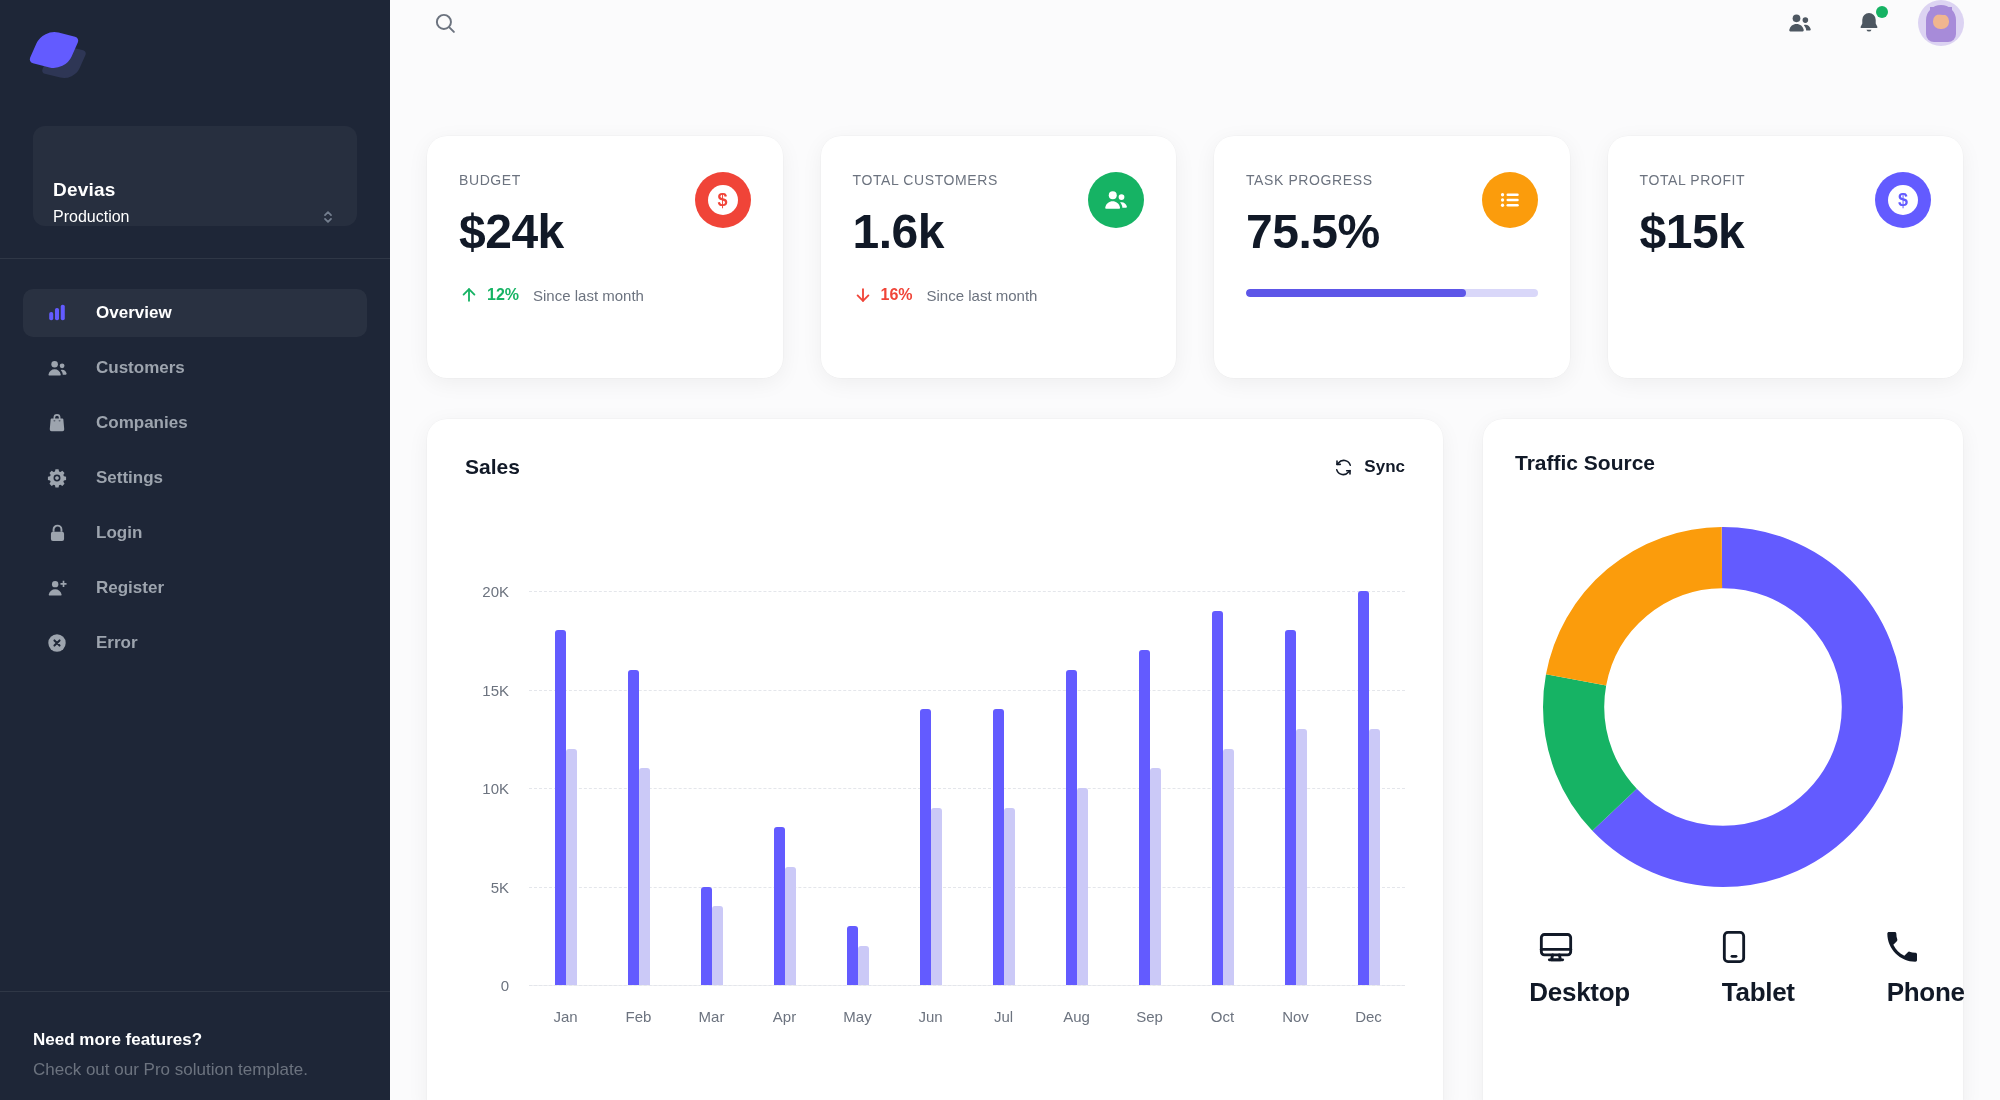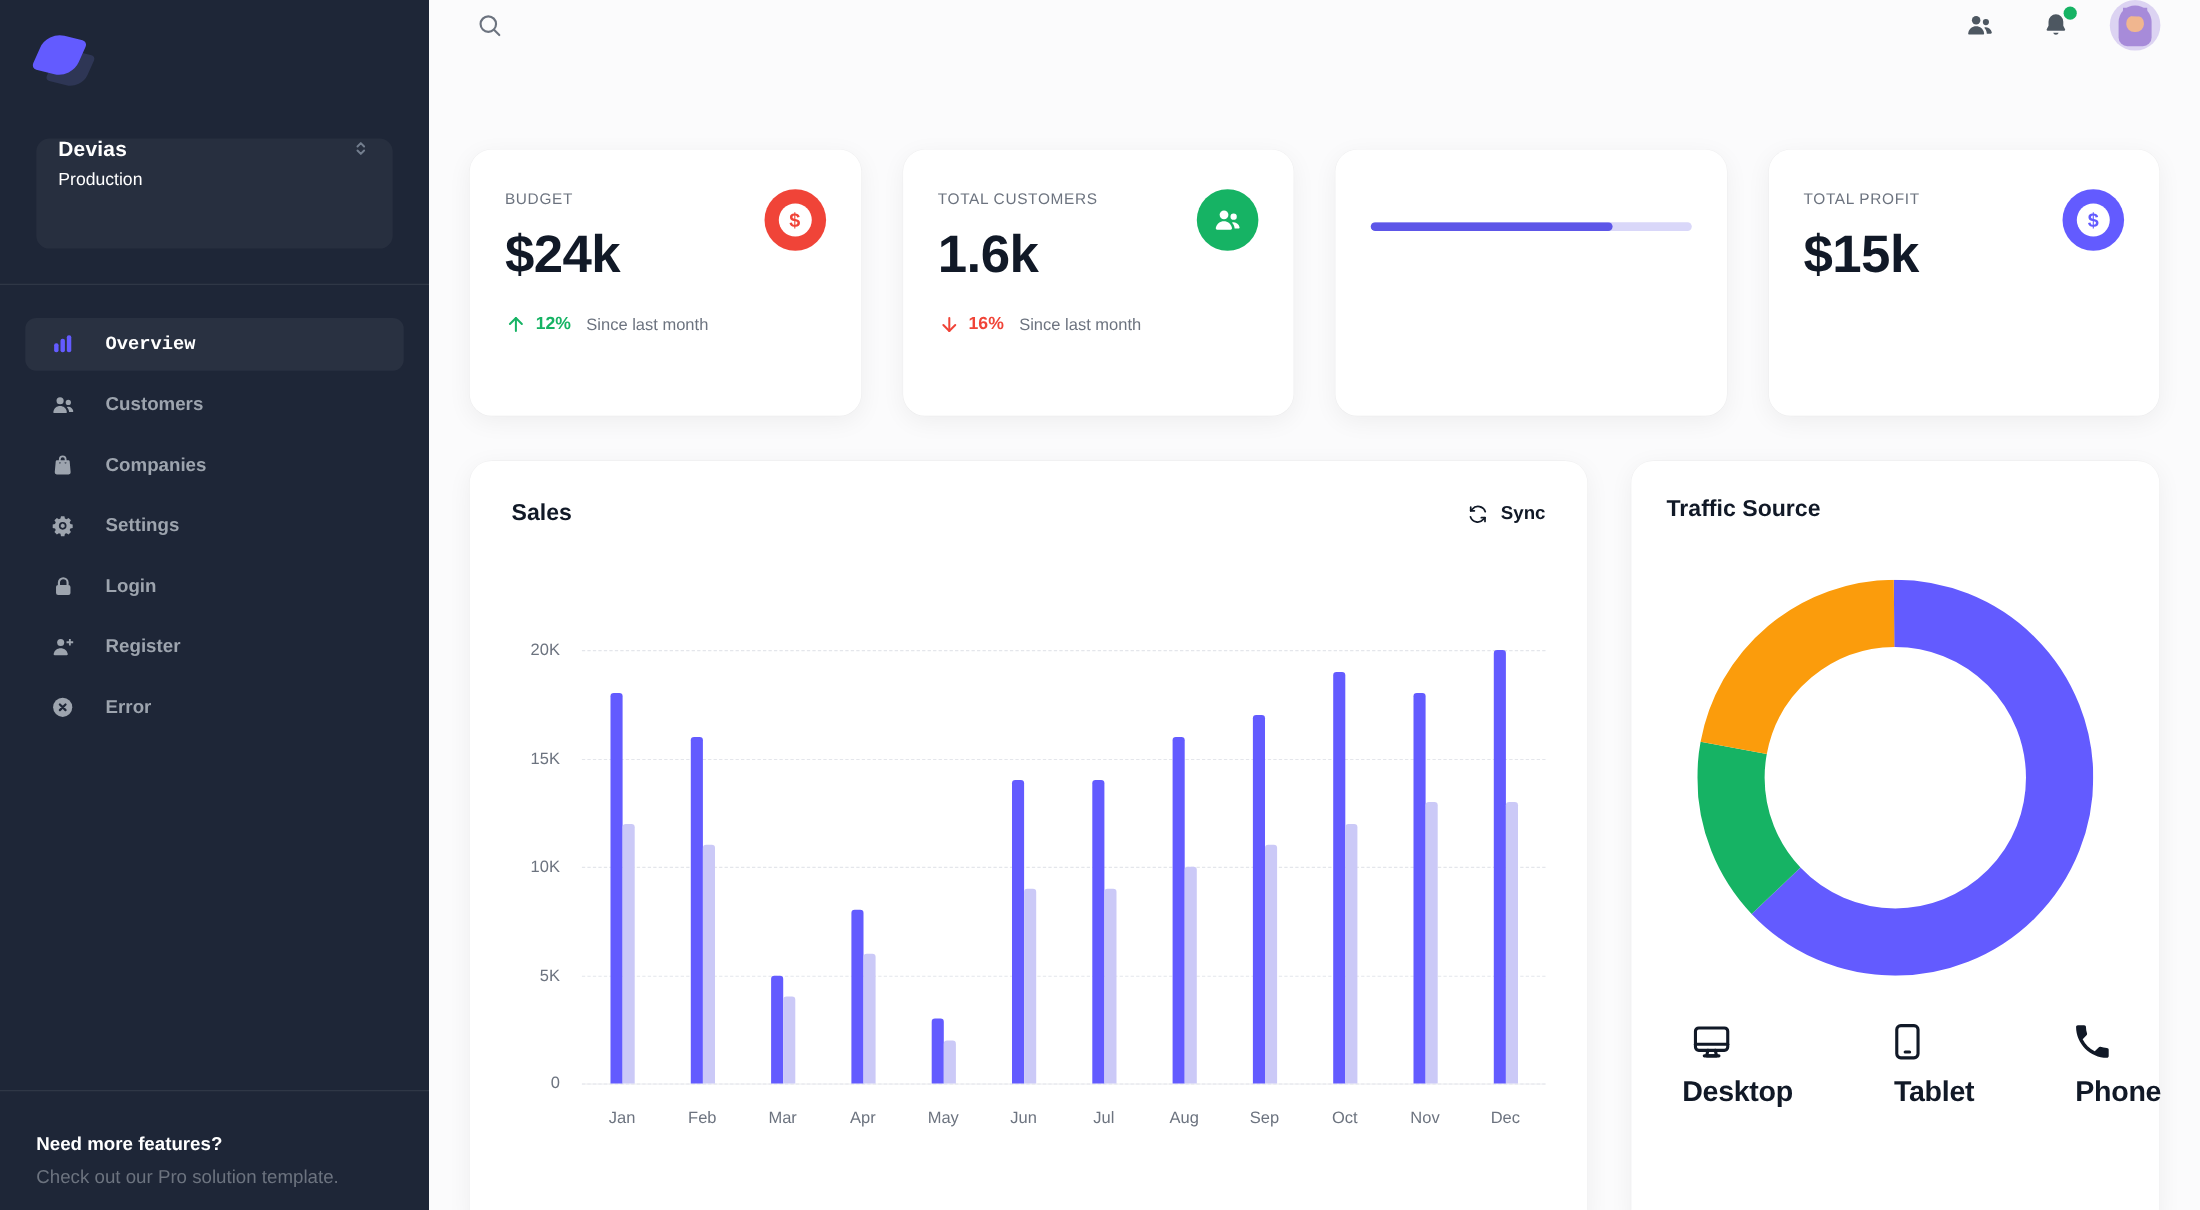--- a/index.html
+++ b/index.html
@@ -14,35 +14,35 @@
     display:flex; flex-direction:column; color:#fff;
   }
   .logo-wrap { padding:30px 33px 28px; }
   .logo { position:relative; width:50px; height:50px; }
   .logo-back { position:absolute; left:14px; top:16px; width:34px; height:32px;
     background:#2E3655; border-radius:14px 4px 14px 4px; transform:rotate(14deg) skewX(-10deg); }
   .logo-front { position:absolute; left:2px; top:2px; width:38px; height:36px;
     background:#635BFF; border-radius:16px 5px 16px 5px; transform:rotate(14deg) skewX(-10deg); }
   .workspace {
     margin:18px 33px 0; background:rgba(255,255,255,0.045); border-radius:12px;
-    height:100px; display:flex; align-items:flex-start; padding:0 20px; cursor:pointer;
+    height:100px; display:flex; align-items:flex-end; padding:0 20px; cursor:pointer;
   }
   .workspace-text { flex:1; }
   .ws-name { font-size:19px; font-weight:700; color:#FFFFFF; letter-spacing:.2px; }
   .ws-env  { font-size:16px; color:#ffffff; margin-top:7px; }
   .unfold-icon { color:#737E8E; }
   .side-divider { border:none; border-top:1px solid rgba(255,255,255,0.08); margin-top:32px; }
   .nav { list-style:none; padding:30px 23px 0; }
   .nav-item {
     display:flex; align-items:center; gap:27px; height:48px; padding:0 22px;
     border-radius:10px; margin-bottom:7px; cursor:pointer;
     color:#9DA4AE; font-size:17px; font-weight:600;
   }
   .nav-item .nav-ic { width:24px; height:24px; display:flex; align-items:center; justify-content:center; color:#9DA4AE; }
-  .nav-item.active { background:rgba(255,255,255,0.05); color:#FFFFFF;font-family:Liberation Mono, monospace; }
+  .nav-item.active { background:rgba(255,255,255,0.05); color:#FFFFFF; }
   .nav-item.active .nav-ic { color:#635BFF; }
   .sidebar-footer { margin-top:auto; border-top:1px solid rgba(255,255,255,0.08); padding:38px 33px 20px; }
   .sf-heading { font-size:17px; font-weight:700; color:#FFFFFF; }
   .sf-text { font-size:17px; color:#6C737F; margin-top:10px; }
 
   
   .main { flex:1; display:flex; flex-direction:column; }
   .topbar { height:90px; display:flex; align-items:center; padding:0 36px; background:#FBFBFC; }
   .icon-btn { background:none; border:none; cursor:pointer; display:flex; align-items:center; justify-content:center; padding:6px; }
   .topbar .spacer { flex:1; }
@@ -288,20 +288,36 @@
                 <path d="M12 5v14"></path>
                 <path d="M5.5 12.5 12 19l6.5-6.5"></path>
               </svg>
           </span>
           <span class="trend-val">16%</span>
           <span class="trend-caption">Since last month</span>
         </div>
       </div>
 
       <div class="card stat-card">
+        <div class="stat-top">
+          <div>
+            <div class="stat-label">TASK PROGRESS</div>
+            <div class="stat-value">75.5%</div>
+          </div>
+          <div class="stat-avatar" style="background: rgb(251, 156, 12);">
+            <svg width="28" height="28" viewBox="0 0 24 24" fill="#fff">
+                <circle cx="5.6" cy="7.5" r="1.4"></circle>
+                <rect x="9" y="6.4" width="10.5" height="2.2" rx="1.1"></rect>
+                <circle cx="5.6" cy="12" r="1.4"></circle>
+                <rect x="9" y="10.9" width="10.5" height="2.2" rx="1.1"></rect>
+                <circle cx="5.6" cy="16.5" r="1.4"></circle>
+                <rect x="9" y="15.4" width="10.5" height="2.2" rx="1.1"></rect>
+              </svg>
+          </div>
+        </div>
         <div class="progress-track">
           <div class="progress-fill" style="width: 75.5%;"></div>
         </div>
       </div>
 
       <div class="card stat-card">
         <div class="stat-top">
           <div>
             <div class="stat-label">TOTAL PROFIT</div>
             <div class="stat-value">$15k</div>

